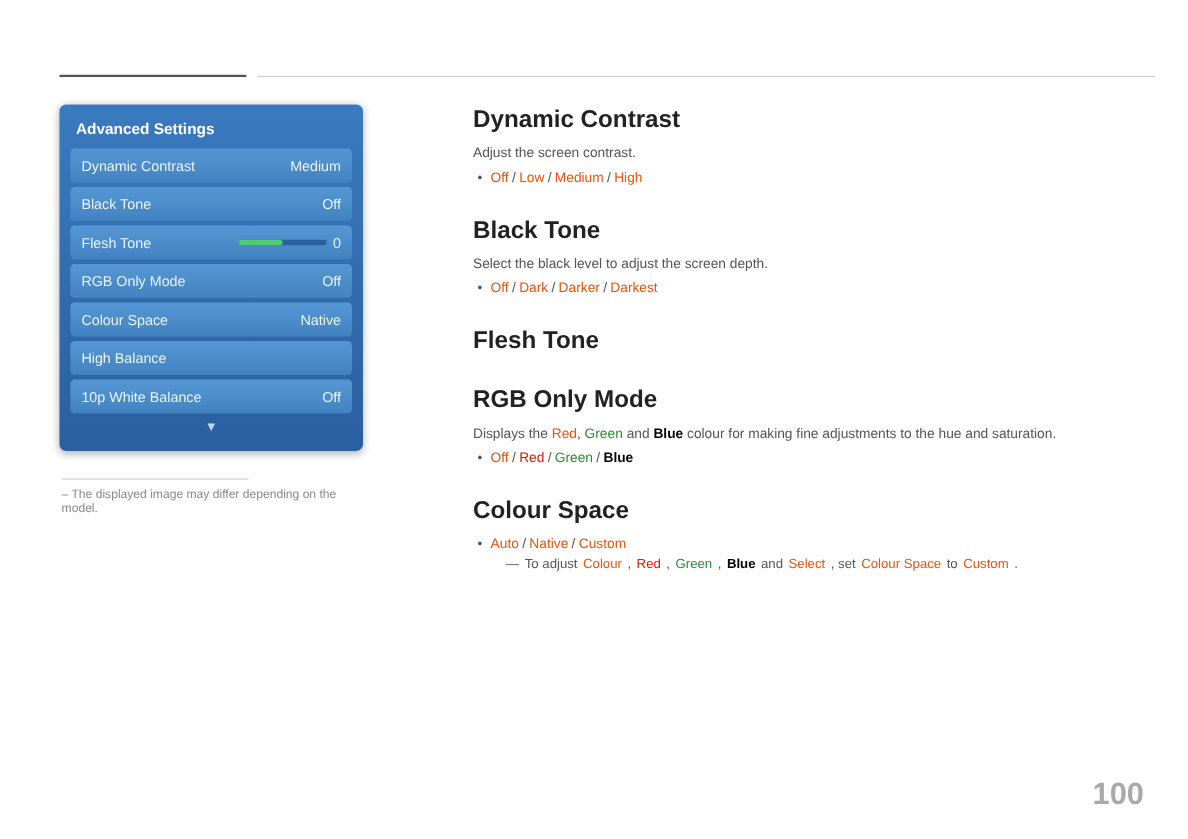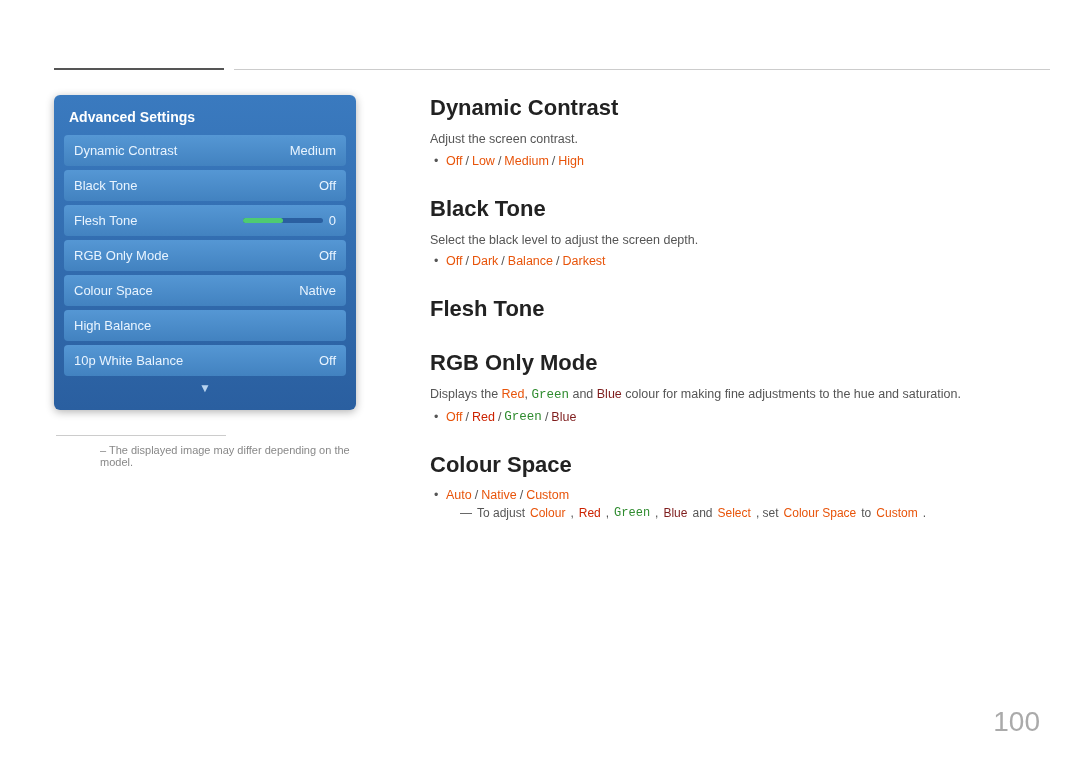--- a/index.html
+++ b/index.html
@@ -31,21 +31,21 @@
       height: 1px;
       background: #ccc;
       margin-left: 10px;
     }
 
     
     .left-panel {
       position: absolute;
       top: 95px;
       left: 54px;
-      width: 302px;
+      width: 276px;
     }
 
     .advanced-settings-box {
       background: linear-gradient(180deg, #3a7abf 0%, #2a5fa0 100%);
       border-radius: 6px;
       padding: 10px 10px 15px 10px;
       box-shadow: 0 2px 8px rgba(0,0,0,0.3);
     }
 
     .panel-title {
@@ -127,21 +127,20 @@
     }
     .panel-note-line {
       width: 170px;
       height: 1px;
       background: #ccc;
       margin-bottom: 8px;
     }
     .panel-note-text {
       color: #888;
       font-size: 11px;
-      margin-left: 44px;
     }
 
     
     .right-content {
       position: absolute;
       top: 95px;
       left: 430px;
       right: 40px;
     }
 
@@ -198,32 +197,32 @@
       align-items: flex-end;
       gap: 5px;
     }
 
     .sub-note::before {
       content: '—';
       color: #555;
       flex-shrink: 0;
     }
 
-    .opt-blue { color: #7f1d1d; font-weight: 400; }
-    .opt-green { color: #2e8b2e; font-weight: 500; font-family: Liberation Mono, monospace; }
+    .opt-blue { color: #000000; font-weight: 700; }
+    .opt-green { color: #2e8b2e; font-weight: 500; }
     .opt-red { color: #cc2200; font-weight: 500; }
 
     
     .page-number {
       position: absolute;
       bottom: 25px;
       right: 40px;
       font-size: 28px;
       color: #aaa;
-      font-weight: 400;
+      font-weight: 700;
       margin-left: 20px;
     }
   </style>
 </head>
 <body>
 
 <div class="top-lines">
   <div class="top-line-short"></div>
   <div class="top-line-long"></div>
 </div>
@@ -298,21 +297,21 @@
   </div>
 
   <div class="section">
     <div class="section-title">Black Tone</div>
     <div class="section-desc">Select the black level to adjust the screen depth.</div>
     <div class="section-options">
       <span class="opt-orange">Off</span>
       <span class="opt-divider"> / </span>
       <span class="opt-orange">Dark</span>
       <span class="opt-divider"> / </span>
-      <span class="opt-orange">Balance</span>
+      <span class="opt-orange">Darker</span>
       <span class="opt-divider"> / </span>
       <span class="opt-orange">Darkest</span>
     </div>
   </div>
 
   <div class="section">
     <div class="section-title">Flesh Tone</div>
   </div>
 
   <div class="section">

